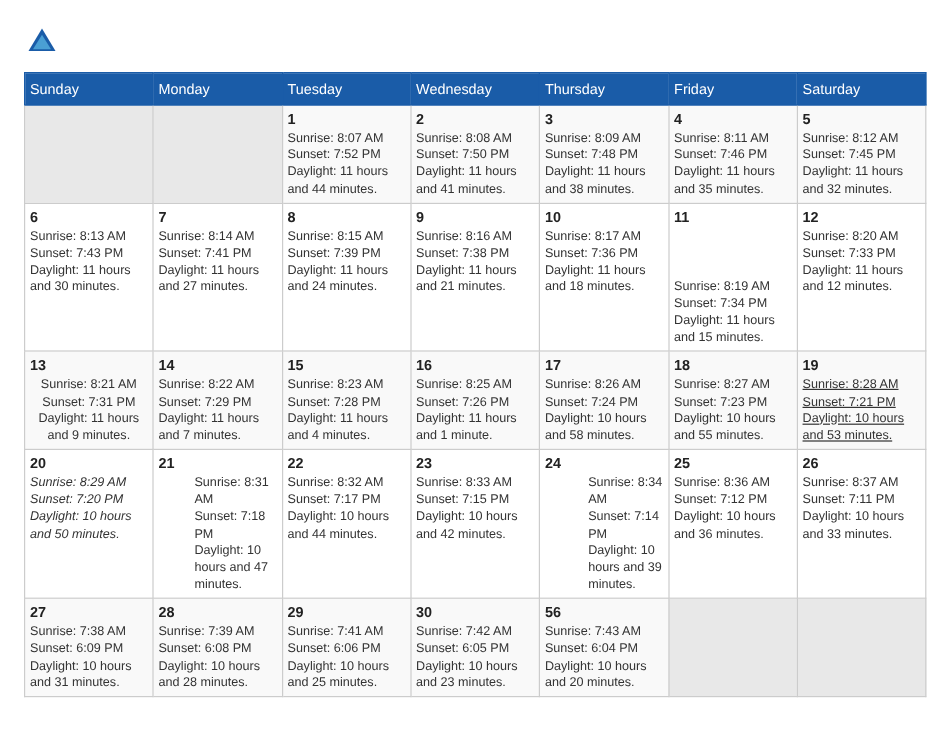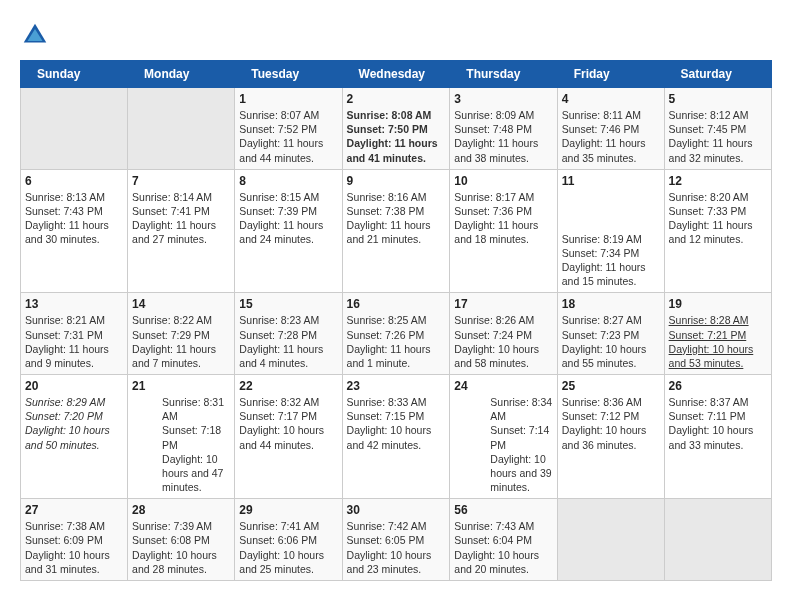--- a/index.html
+++ b/index.html
@@ -47,24 +47,24 @@
       color: #555;
     }
     table {
       width: 100%;
       border-collapse: collapse;
       font-size: 11px;
     }
     thead th {
       background-color: #1a5ca8;
       color: #fff;
-      padding: 6px 16px;
+      padding: 6px 4px;
       text-align: left;
       font-size: 12px;
-      font-weight: bold;
+      font-weight: normal;
       border: 1px solid #1a5ca8;
     }
     tbody td {
       border: 1px solid #ccc;
       vertical-align: top;
       padding: 4px;
       width: 108px;
       min-height: 70px;
       background: #fff;
     }
@@ -126,21 +126,21 @@
         <td class="empty-cell"></td>
         <td class="empty-cell"></td>
         <td>
           <div class="day-number">1</div>
           <div class="day-info" style="white-space: pre-line;">Sunrise: 8:07 AM
 Sunset: 7:52 PM
 Daylight: 11 hours and 44 minutes.</div>
         </td>
         <td>
           <div class="day-number">2</div>
-          <div class="day-info" style="white-space: pre-line; font-weight: bold;">Sunrise: 8:08 AM
+          <div class="day-info" style="white-space: pre-line;">Sunrise: 8:08 AM
 Sunset: 7:50 PM
 Daylight: 11 hours and 41 minutes.</div>
         </td>
         <td>
           <div class="day-number">3</div>
           <div class="day-info" style="white-space: pre-line;">Sunrise: 8:09 AM
 Sunset: 7:48 PM
 Daylight: 11 hours and 38 minutes.</div>
         </td>
         <td>
@@ -196,21 +196,21 @@
         <td>
           <div class="day-number">12</div>
           <div class="day-info" style="white-space: pre-line;">Sunrise: 8:20 AM
 Sunset: 7:33 PM
 Daylight: 11 hours and 12 minutes.</div>
         </td>
       </tr>
       <tr>
         <td>
           <div class="day-number">13</div>
-          <div class="day-info" style="white-space: pre-line;">Sunrise: 8:21 AM
+          <div class="day-info" style="white-space: pre-line; text-align: center;">Sunrise: 8:21 AM
 Sunset: 7:31 PM
 Daylight: 11 hours and 9 minutes.</div>
         </td>
         <td>
           <div class="day-number">14</div>
           <div class="day-info" style="white-space: pre-line;">Sunrise: 8:22 AM
 Sunset: 7:29 PM
 Daylight: 11 hours and 7 minutes.</div>
         </td>
         <td>

